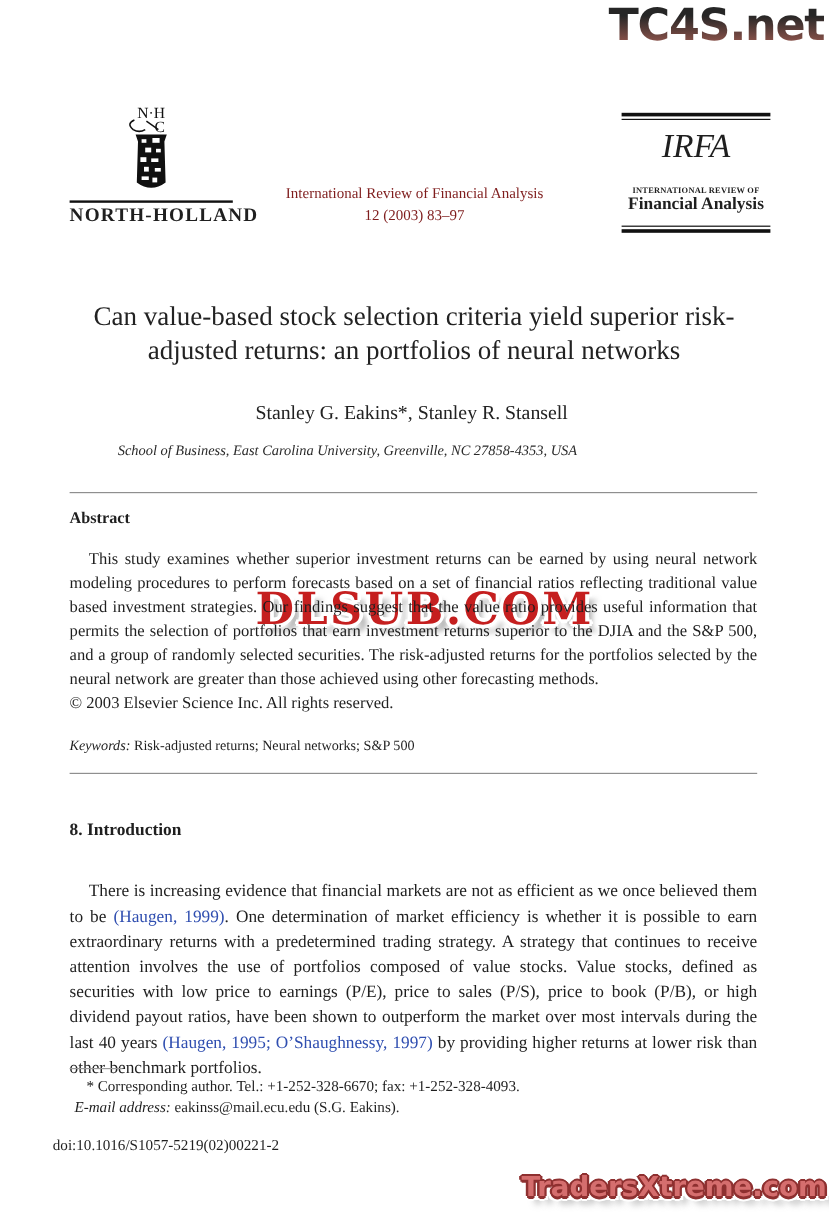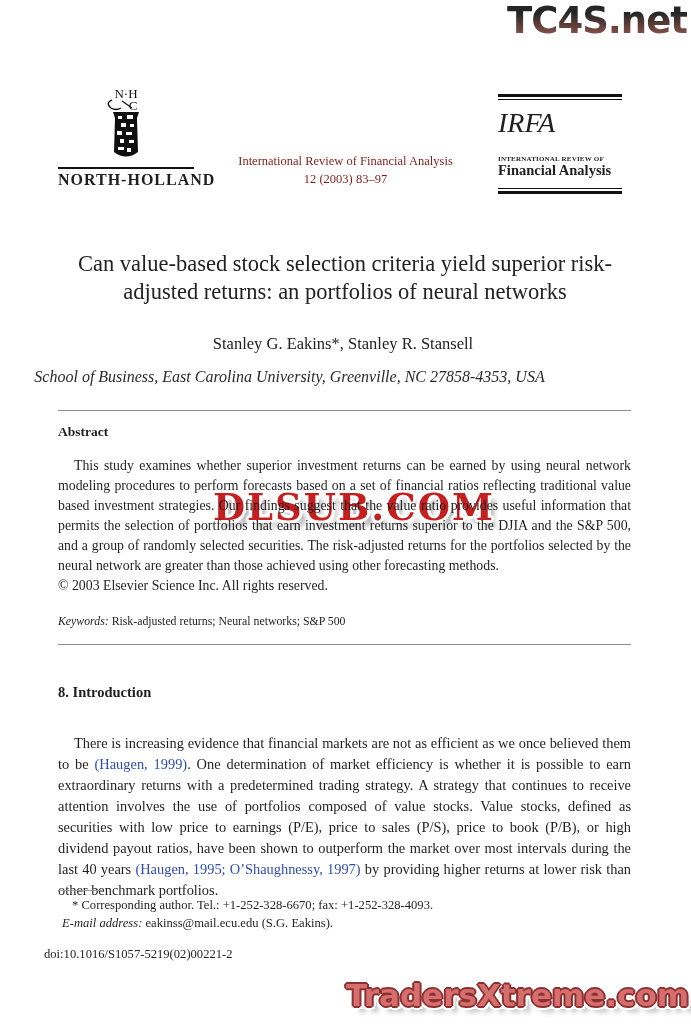--- a/index.html
+++ b/index.html
@@ -20,51 +20,51 @@
     position:absolute; top:489px; left:213px;
     font-family:"DejaVu Serif", serif; font-weight:bold; font-size:37px; line-height:1;
     letter-spacing:2px; color:var(--watermark-red,#c51f1f);
     text-shadow:
       -2px -2px 0 #fff, 2px -2px 0 #fff, -2px 2px 0 #fff, 2px 2px 0 #fff,
       -3px 0 0 #fff, 3px 0 0 #fff, 0 -3px 0 #fff, 0 3px 0 #fff,
       6px 7px 4px rgba(130,130,130,.55);
   }
   .wm-bottom {
     position:absolute; top:977px; right:2px;
-    font-family:"DejaVu Sans", sans-serif; font-weight:bold; font-size:31px; line-height:1.2;
+    font-family:"DejaVu Sans", sans-serif; font-weight:bold; font-size:23px; line-height:1.2;
     color:var(--watermark-salmon,#d56e6e);
     text-shadow:
       -2px 0 0 #8e3030, 2px 0 0 #8e3030, 0 -2px 0 #8e3030, 0 2px 0 #8e3030,
       -1px -1px 0 #8e3030, 1px 1px 0 #8e3030, -1px 1px 0 #8e3030, 1px -1px 0 #8e3030,
       -4px 0 0 #fff, 4px 0 0 #fff, 0 -4px 0 #fff, 0 4px 0 #fff,
       -3px -3px 0 #fff, 3px 3px 0 #fff, -3px 3px 0 #fff, 3px -3px 0 #fff,
       6px 6px 5px rgba(110,110,110,.5);
   }
 
   
   .publisher { position:absolute; left:58px; top:86px; width:136px; text-align:center; }
   .publisher svg { display:block; margin:0 auto; }
   .publisher .rule { height:2px; background:#111; margin:3px 0 2px 0; }
   .publisher .pubname { font-weight:bold; font-size:16px; letter-spacing:1px; white-space:nowrap; }
 
   .journal-ref { position:absolute; left:0; top:152px; width:691px; text-align:center; font-size:12.5px; line-height:1.45; color:#7f1d1d; }
 
-  .irfa { position:absolute; left:498px; top:94px; width:124px; }
+  .irfa { position:absolute; left:518px; top:94px; width:124px; text-align:center; }
   .irfa .thick { height:3px; background:#111; }
   .irfa .thin  { height:1px; background:#111; margin-top:2px; }
   .irfa .thin2 { height:1px; background:#111; }
   .irfa .thick2{ height:3px; background:#111; margin-top:2px; }
   .irfa .abbrev { font-style:italic; font-size:28px; line-height:1; margin-top:9px; }
   .irfa .subtitle { font-weight:bold; font-size:7px; letter-spacing:.2px; margin-top:18px; }
   .irfa .jtitle { font-weight:bold; font-size:14.5px; line-height:1.1; margin-bottom:9px; }
 
   
   .title { position:absolute; left:45px; top:250px; width:600px; text-align:center; font-size:22.5px; line-height:1.26; color:#222; }
   .authors { position:absolute; left:0; top:334px; width:686px; text-align:center; font-size:16.5px; color:#222; }
-  .affiliation { position:absolute; left:0; top:368px; width:579px; text-align:center; font-style:italic; font-size:16px; color:#2a2a2a; }
+  .affiliation { position:absolute; left:0; top:368px; width:579px; text-align:center; font-style:italic; font-size:12px; color:#2a2a2a; }
 
   .hr { position:absolute; left:58px; width:573px; height:1px; background:#8f8f8f; }
   .hr1 { top:410px; } .hr2 { top:644px; }
 
   
   .abstract { position:absolute; left:58px; top:424px; width:573px; }
   .abstract h2 { font-size:13.5px; margin:0 0 16px 0; font-weight:bold; }
   .abstract p.body { margin:0; font-size:13.8px; line-height:20px; text-align:justify; text-indent:16px; }
   .abstract p.copy { margin:0; font-size:13.8px; line-height:20px; }
 

